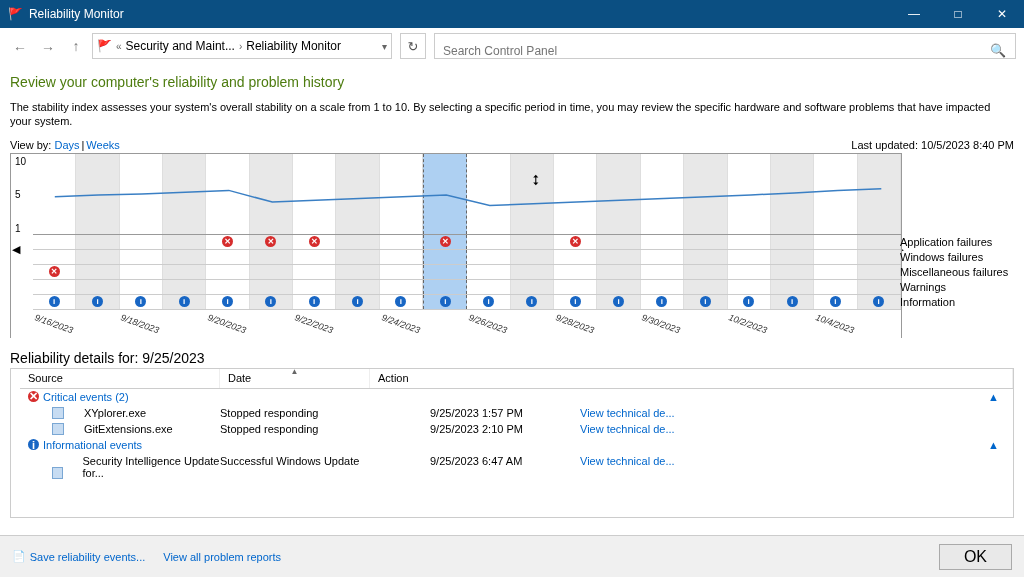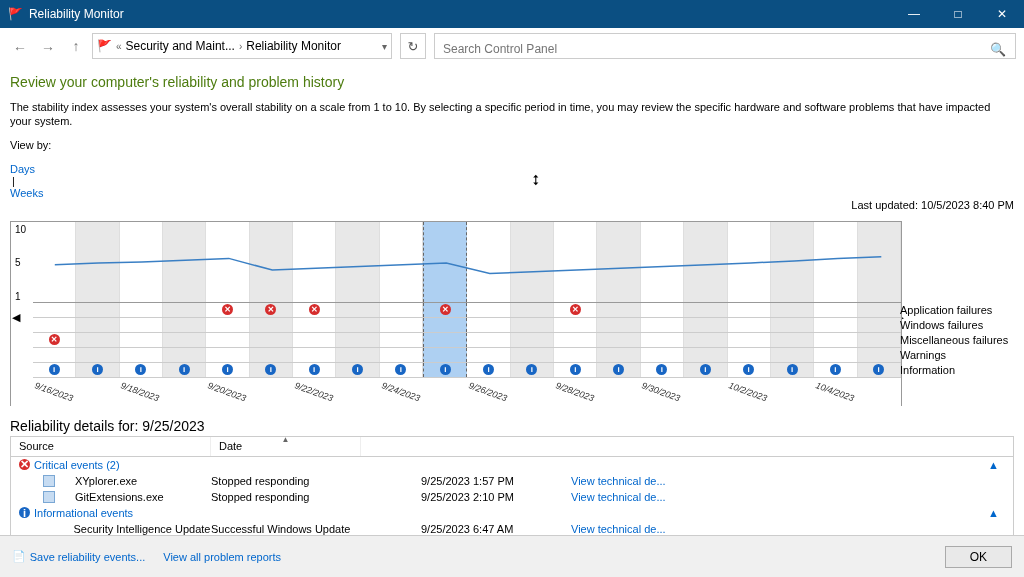--- a/index.html
+++ b/index.html
@@ -11,29 +11,29 @@
 .titlebar .spacer { flex: 1; }
 .titlebar .winbtn { width: 44px; height: 28px; display: flex; align-items: center; justify-content: center; color: #fff; font-size: 12px; }
 
 
 .toolbar { height: 36px; background: #fff; display: flex; align-items: center; padding: 0 8px; gap: 4px; }
 .navarrow { width: 24px; height: 24px; display:flex; align-items:center; justify-content:center; color:#777; font-size: 14px;}
 .breadcrumbwrap { display:flex; align-items:center; flex:0 0 300px; border:1px solid #ccc; height:26px; padding:0 4px; font-size:12px; gap:4px; }
 .breadcrumbwrap .bc { color:#000; white-space: nowrap; overflow: hidden; text-overflow: ellipsis; max-width:130px; }
 .breadcrumbwrap .sep { color:#666; font-size:10px; }
 .refresh { width:26px; height:26px; border:1px solid #ccc; display:flex; align-items:center; justify-content:center; font-size:13px; color:#555; margin-left:4px;}
-.search { flex:1; height:26px; border:1px solid #ccc; display:flex; align-items:flex-start; padding:8px 8px; margin-left:4px; font-size:12px; color:#888; }
+.search { flex:1; height:26px; border:1px solid #ccc; display:flex; align-items:flex-end; padding:0 8px; margin-left:4px; font-size:12px; color:#888; }
 .search input { border:none; outline:none; flex:1; font-size:12px; background:transparent; }
 .search .sicon { color:#888; font-size:13px; }
 
 
 .content { padding: 10px 10px 0 10px; height: calc(577px - 28px - 36px - 42px); overflow: hidden; position: relative; }
 h1.pagetitle { color:#4d7c0f; font-weight:400; font-size:14px; margin-bottom: 10px; }
 .desc { font-size:11px; color:#000; margin-bottom: 10px; line-height: 1.3; }
-.viewrow { display:flex; font-size:11px; margin-bottom:10px;flex-direction:column; }
+.viewrow { display:flex; font-size:11px; margin-bottom:2px; }
 .viewrow a { color:#0066cc; text-decoration:none; }
 .viewrow .divider { color:#000; margin:0 2px; }
 .viewrow .right { margin-left:auto; }
 
 
 .chart { position:relative; border-top:1px solid #999; border-left:1px solid #999; border-right:1px solid #999; width: 892px; margin-left:0; }
 .chart .yaxis { position:absolute; left:0; top:0; width:22px; height:80px; font-size:10px; padding:2px 2px 0 4px; display:flex; flex-direction:column; justify-content:space-between; }
 .chart .stripearea { margin-left:22px; height:80px; display:flex; position:relative; }
 .stripe { flex:1; border-right:1px solid #dedede; }
 .stripe.alt { background:#e8e8e8; }
@@ -51,39 +51,39 @@
 .xaxis .cell span { transform: rotate(20deg); transform-origin: left center; white-space: nowrap; font-style:italic; }
 
 .scrollctl { position:absolute; top:90px; font-size:11px; color:#000; cursor:default; }
 .scrollctl.left { left:2px; }
 .scrollctl.right { right:110px; }
 
 .rowlabels { position:absolute; top:80px; right:0; width:118px; font-size:11px; color:#000; line-height:15px; padding-top:2px; padding-left:4px; }
 
 
 .detailcaption { font-size:14px; margin-top:12px; margin-bottom:2px; }
-.detailbox { border:1px solid #ccc; position:relative; height:150px; }
+.detailbox { border:1px solid #ccc; position:relative; height:150px;padding-left:9px; }
 .dhdr { display:flex; font-size:11px; border-bottom:1px solid #ccc; background:#fff; height:20px; align-items:center;}
 .dhdr .dc { padding:0 8px; border-right: 1px solid #eee; height:100%; display:flex; align-items:center; }
 .dc.src { width:200px; } .dc.sum { width:210px; } .dc.dat { width:150px; position:relative; } .dc.act { flex:1; }
 .sorticon { position:absolute; top:-2px; left:50%; transform:translateX(-50%); font-size:8px; color:#666; }
 .dbody { font-size:11px; overflow-y:scroll; height: calc(100% - 20px);}
 .dgroup { display:flex; align-items:center; padding:2px 8px; color:#0066cc; }
 .dgroup .gicon { margin-right:4px; font-size:11px; }
 .dgroup .toggle { margin-left:auto; color:#0066cc; margin-right:6px; }
 .drow { display:flex; padding:2px 8px; }
 .drow .src { width:192px; padding-left:24px; display:flex; align-items:flex-end; gap:20px; }
 .drow .sum { width:210px; } .drow .dat { width:150px; }
 .drow .act a { color:#0066cc; text-decoration:none; }
 .appicon { width:12px; height:12px; background:#c7dcf2; border:1px solid #7aa7d4; display:inline-block; }
 
 
 .bottombar { height:42px; border-top:1px solid #ccc; background:#f0f0f0; display:flex; align-items:center; padding:0 12px; font-size:11px; }
 .bottombar a { color:#0066cc; text-decoration:none; margin-right:18px; }
-.bottombar .okbtn { margin-left:auto; border:1px solid #aaa; background:#e9e9e9; padding:3px 24px; font-size:12px; }
+.bottombar .okbtn { margin-left:auto; border:1px solid #aaa; background:#e9e9e9; padding:3px 24px; font-size:16px; }
 
 
 .ic-x { display:inline-flex; width:11px; height:11px; border-radius:50%; background:#d62d2d; color:#fff; align-items:center; justify-content:center; font-size:8px; font-weight:bold; }
 .ic-i { display:inline-flex; width:11px; height:11px; border-radius:50%; background:#1866c4; color:#fff; align-items:center; justify-content:center; font-size:8px; font-weight:bold; font-style:normal;}
 
 
 .fake-cursor { position:absolute; left:532px; top:108px; font-size:14px; color:#000; pointer-events:none; }
 </style>
 </head>
 <body>
@@ -384,20 +384,21 @@
   </div>
 
   <div class="detailcaption">Reliability details for: 9/25/2023</div>
   <div class="detailbox">
     <div class="dhdr">
       <div class="dc src">Source</div>
       <div class="dc dat">
           <span class="sorticon">▲</span>
           <span>Date</span>
         </div>
+      <div class="dc act">Action</div>
     </div>
     <div class="dbody">
       <div class="dgroup">
         <span class="gicon ic-x">✕</span>
         <span>Critical events (2)</span>
         <span class="toggle">▲</span>
       </div>
       <div class="drow">
         <div class="src">
             <span class="appicon"></span>

